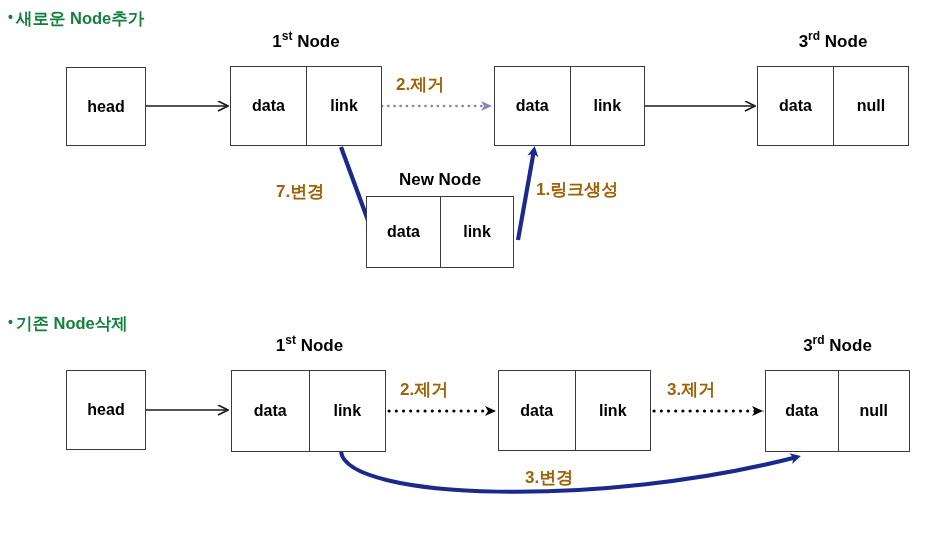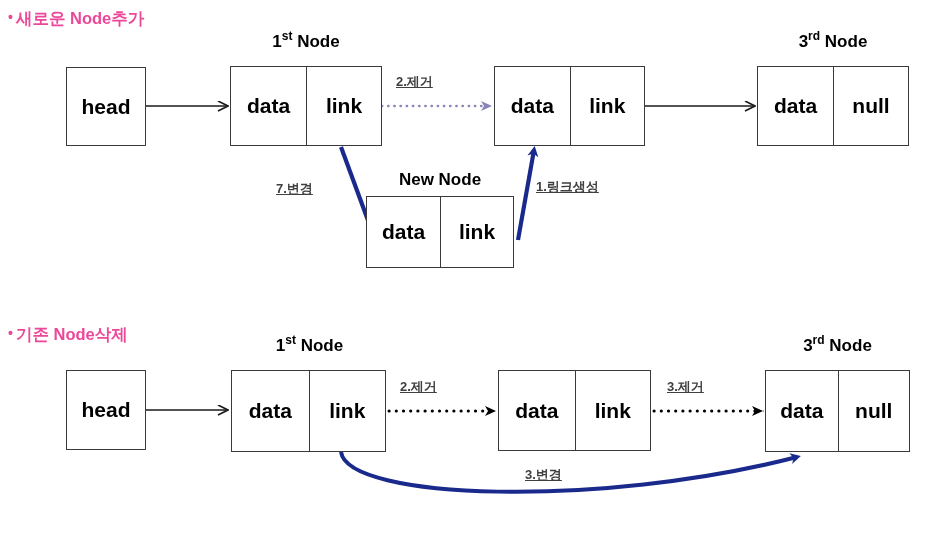--- a/index.html
+++ b/index.html
@@ -6,49 +6,48 @@
   body{
     width:939px;height:533px;background:#ffffff;
     font-family:"Liberation Sans","DejaVu Sans",sans-serif;
     overflow:hidden;position:relative;
   }
   .stage{position:absolute;left:0;top:0;width:939px;height:533px;}
   svg.layer{position:absolute;left:0;top:0;width:939px;height:533px;pointer-events:none;}
 
   
   .heading{
-    position:absolute;font-weight:bold;font-size:16.5px;color:#ec4899;
+    position:absolute;font-weight:bold;font-size:16.5px;color:#15803d;
     white-space:nowrap;letter-spacing:0px;
   }
   .heading .bullet{font-size:14px;vertical-align:2px;margin-right:3px;}
 
   
   .box{
     position:absolute;border:1.6px solid #3a3a3a;background:#fff;
     box-sizing:border-box;display:flex;
   }
   .box .cell{
     flex:1 1 50%;display:flex;align-items:center;justify-content:center;
-    font-weight:bold;font-size:21px;color:#000;box-sizing:border-box;
+    font-weight:bold;font-size:16px;color:#000;box-sizing:border-box;
   }
   .box .cell.divider{border-left:1.6px solid #3a3a3a;}
   .box.single .cell{flex:1 1 100%;}
 
   
   .caption{
     position:absolute;font-weight:bold;font-size:17px;color:#000;
     white-space:nowrap;text-align:center;
   }
   .caption sup{font-size:12px;vertical-align:super;line-height:0;}
 
   
   .steplabel{
-    position:absolute;font-weight:bold;font-size:13px;color:#404040;
+    position:absolute;font-weight:bold;font-size:17px;color:#a16207;
     white-space:nowrap;
-    text-decoration:underline;
   }
 </style>
 </head>
 <body>
 
 <div class="stage">
 
   <svg class="layer" viewBox="0 0 939 533">
     <defs>
       <marker id="arrBlackThin" markerWidth="12" markerHeight="12" refX="10" refY="5" orient="auto" markerUnits="userSpaceOnUse">
@@ -117,21 +116,21 @@
 
   <div class="box" style="left:366px;top:196px;width:148px;height:72px;">
     <div class="cell">data</div>
     <div class="cell divider">link</div>
   </div>
 
   <div class="steplabel" style="left:396px;top:73px;">2.제거</div>
   <div class="steplabel" style="left:276px;top:180px;">7.변경</div>
   <div class="steplabel" style="left:536px;top:178px;">1.링크생성</div>
 
-  <div class="heading" style="left:8px;top:324px;">
+  <div class="heading" style="left:8px;top:313px;">
     <span class="bullet">•</span><span>기존 Node삭제</span>
   </div>
 
   <div class="caption" style="left:232px;top:336px;width:155px;">
     <span>1</span><sup>st</sup><span> Node</span>
   </div>
   <div class="caption" style="left:765px;top:336px;width:145px;">
     <span>3</span><sup>rd</sup><span> Node</span>
   </div>
 

